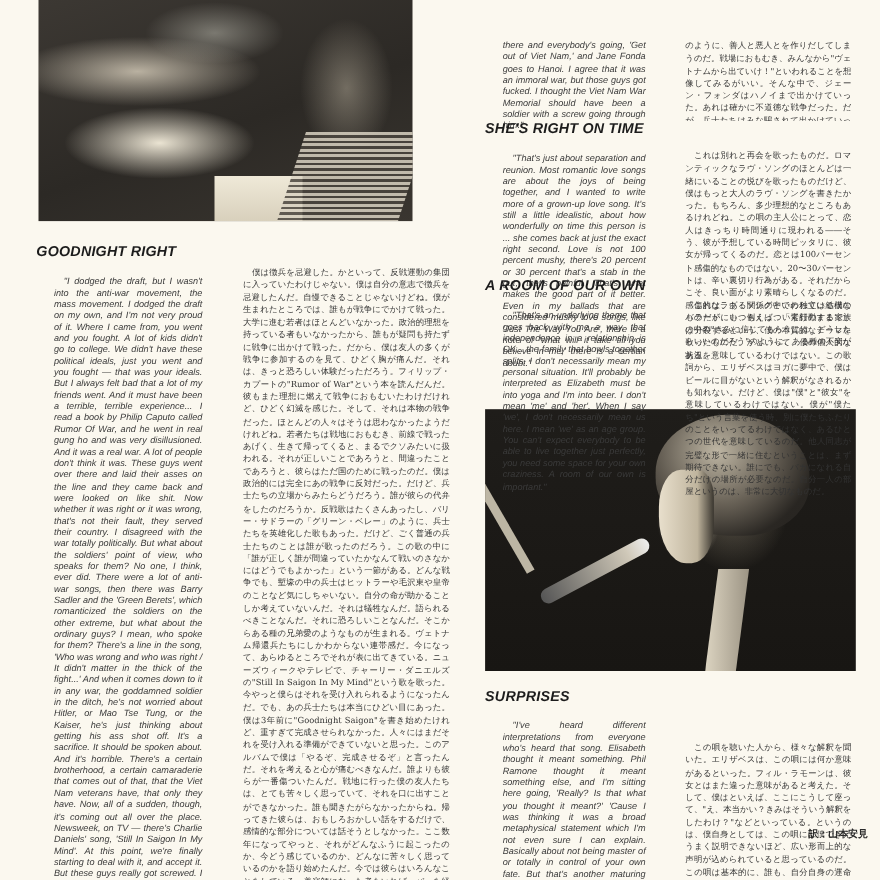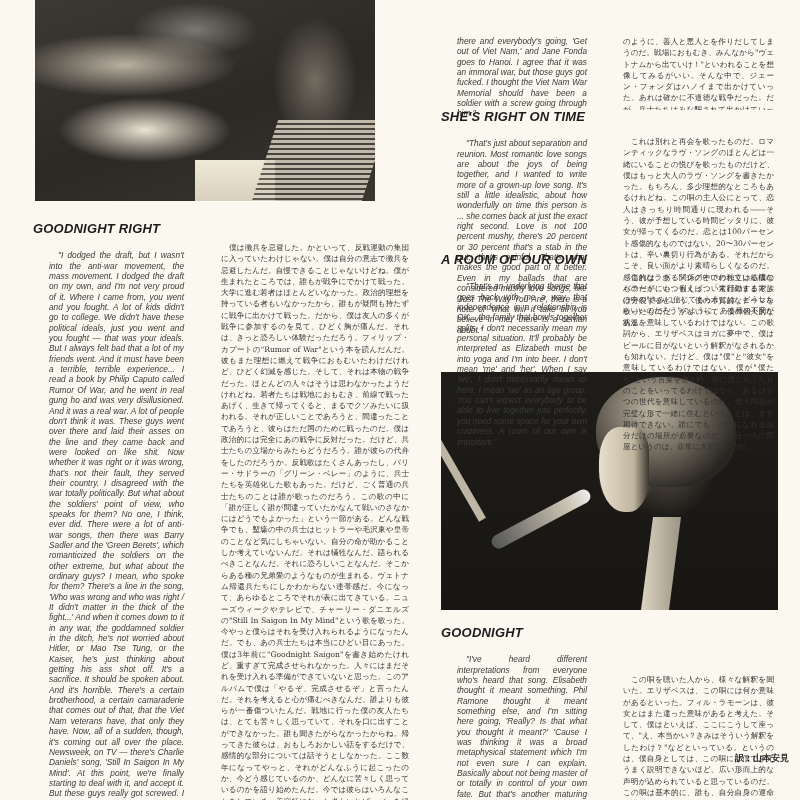--- a/index.html
+++ b/index.html
@@ -127,21 +127,21 @@
 
 <div class="col jp-text" style="left:607px; top:120px; width:183px;">
   <p>これは別れと再会を歌ったものだ。ロマンティックなラヴ・ソングのほとんどは一緒にいることの悦びを歌ったものだけど、僕はもっと大人のラヴ・ソングを書きたかった。もちろん、多少理想的なところもあるけれどね。この唄の主人公にとって、恋人はきっちり時間通りに現われる――そう、彼が予想している時間ピッタリに、彼女が帰ってくるのだ。恋とは100パーセント感傷的なものではない。20〜30パーセントは、辛い裏切り行為がある。それだからこそ、良い面がより素晴らしくなるのだ。感傷的なラヴ・ソングといわれている僕のバラードにも、例えば、「素顔のままで」の中の"きみに信じてもらうには、どうしたらいいのだろう"のように、ある種の不安がある。</p>
 </div>
 
 <div class="col jp-text" style="left:607px; top:256px; width:183px;">
   <p>これは、ある関係の中での独立は結構なものだが、いつもくっついて行動する家族は分裂するという、僕の本質的なテーマを歌ったものだ。かといって、僕の個人的な状況を意味しているわけではない。この歌詞から、エリザベスはヨガに夢中で、僕はビールに目がないという解釈がなされるかも知れない。だけど、僕は"僕"と"彼女"を意味しているわけではない。僕が"僕たち"という言葉を使う時、別に僕たちふたりのことをいってるわけではなく、あるひとつの世代を意味しているのだ。他人同志が完璧な形で一緒に住むということは、まず期待できない。誰にでも、バカになれる自分だけの場所が必要なのだ。自分一人の部屋というのは、非常に大切なものだ。</p>
 </div>
 
 <div class="col en-text" style="left:441px; top:616px; width:162px;">
-  <h2 class="heading">GOODNIGHT</h2>
+  <h2 class="heading">SURPRISES</h2>
   <p>"I've heard different interpretations from everyone who's heard that song. Elisabeth thought it meant something. Phil Ramone thought it meant something else, and I'm sitting here going, 'Really? Is that what you thought it meant?' 'Cause I was thinking it was a broad metaphysical statement which I'm not even sure I can explain. Basically about not being master of or totally in control of your own fate. But that's another maturing process, when you find out you can't really control everything that goes on in your life. But I don't want to overinterpret that song."</p>
 </div>
 
 <div class="col jp-text" style="left:607px; top:658px; width:183px;">
   <p>この唄を聴いた人から、様々な解釈を聞いた。エリザベスは、この唄には何か意味があるといった。フィル・ラモーンは、彼女とはまた違った意味があると考えた。そして、僕はといえば、ここにこうして座って、"え、本当かい？きみはそういう解釈をしたわけ？"などといっている。というのは、僕自身としては、この唄には僕できえうまく説明できないほど、広い形而上的な声明が込められていると思っているのだ。この唄は基本的に、誰も、自分自身の運命を支配することもできなければ、完全にコントロールできるわけでもないということを歌っている。だが、ただ、僕としては、この唄に大げさな説明を加えたくはない。</p>
 </div>
 
 <div class="credit">訳：山本安見</div>
 
 </body></html>

